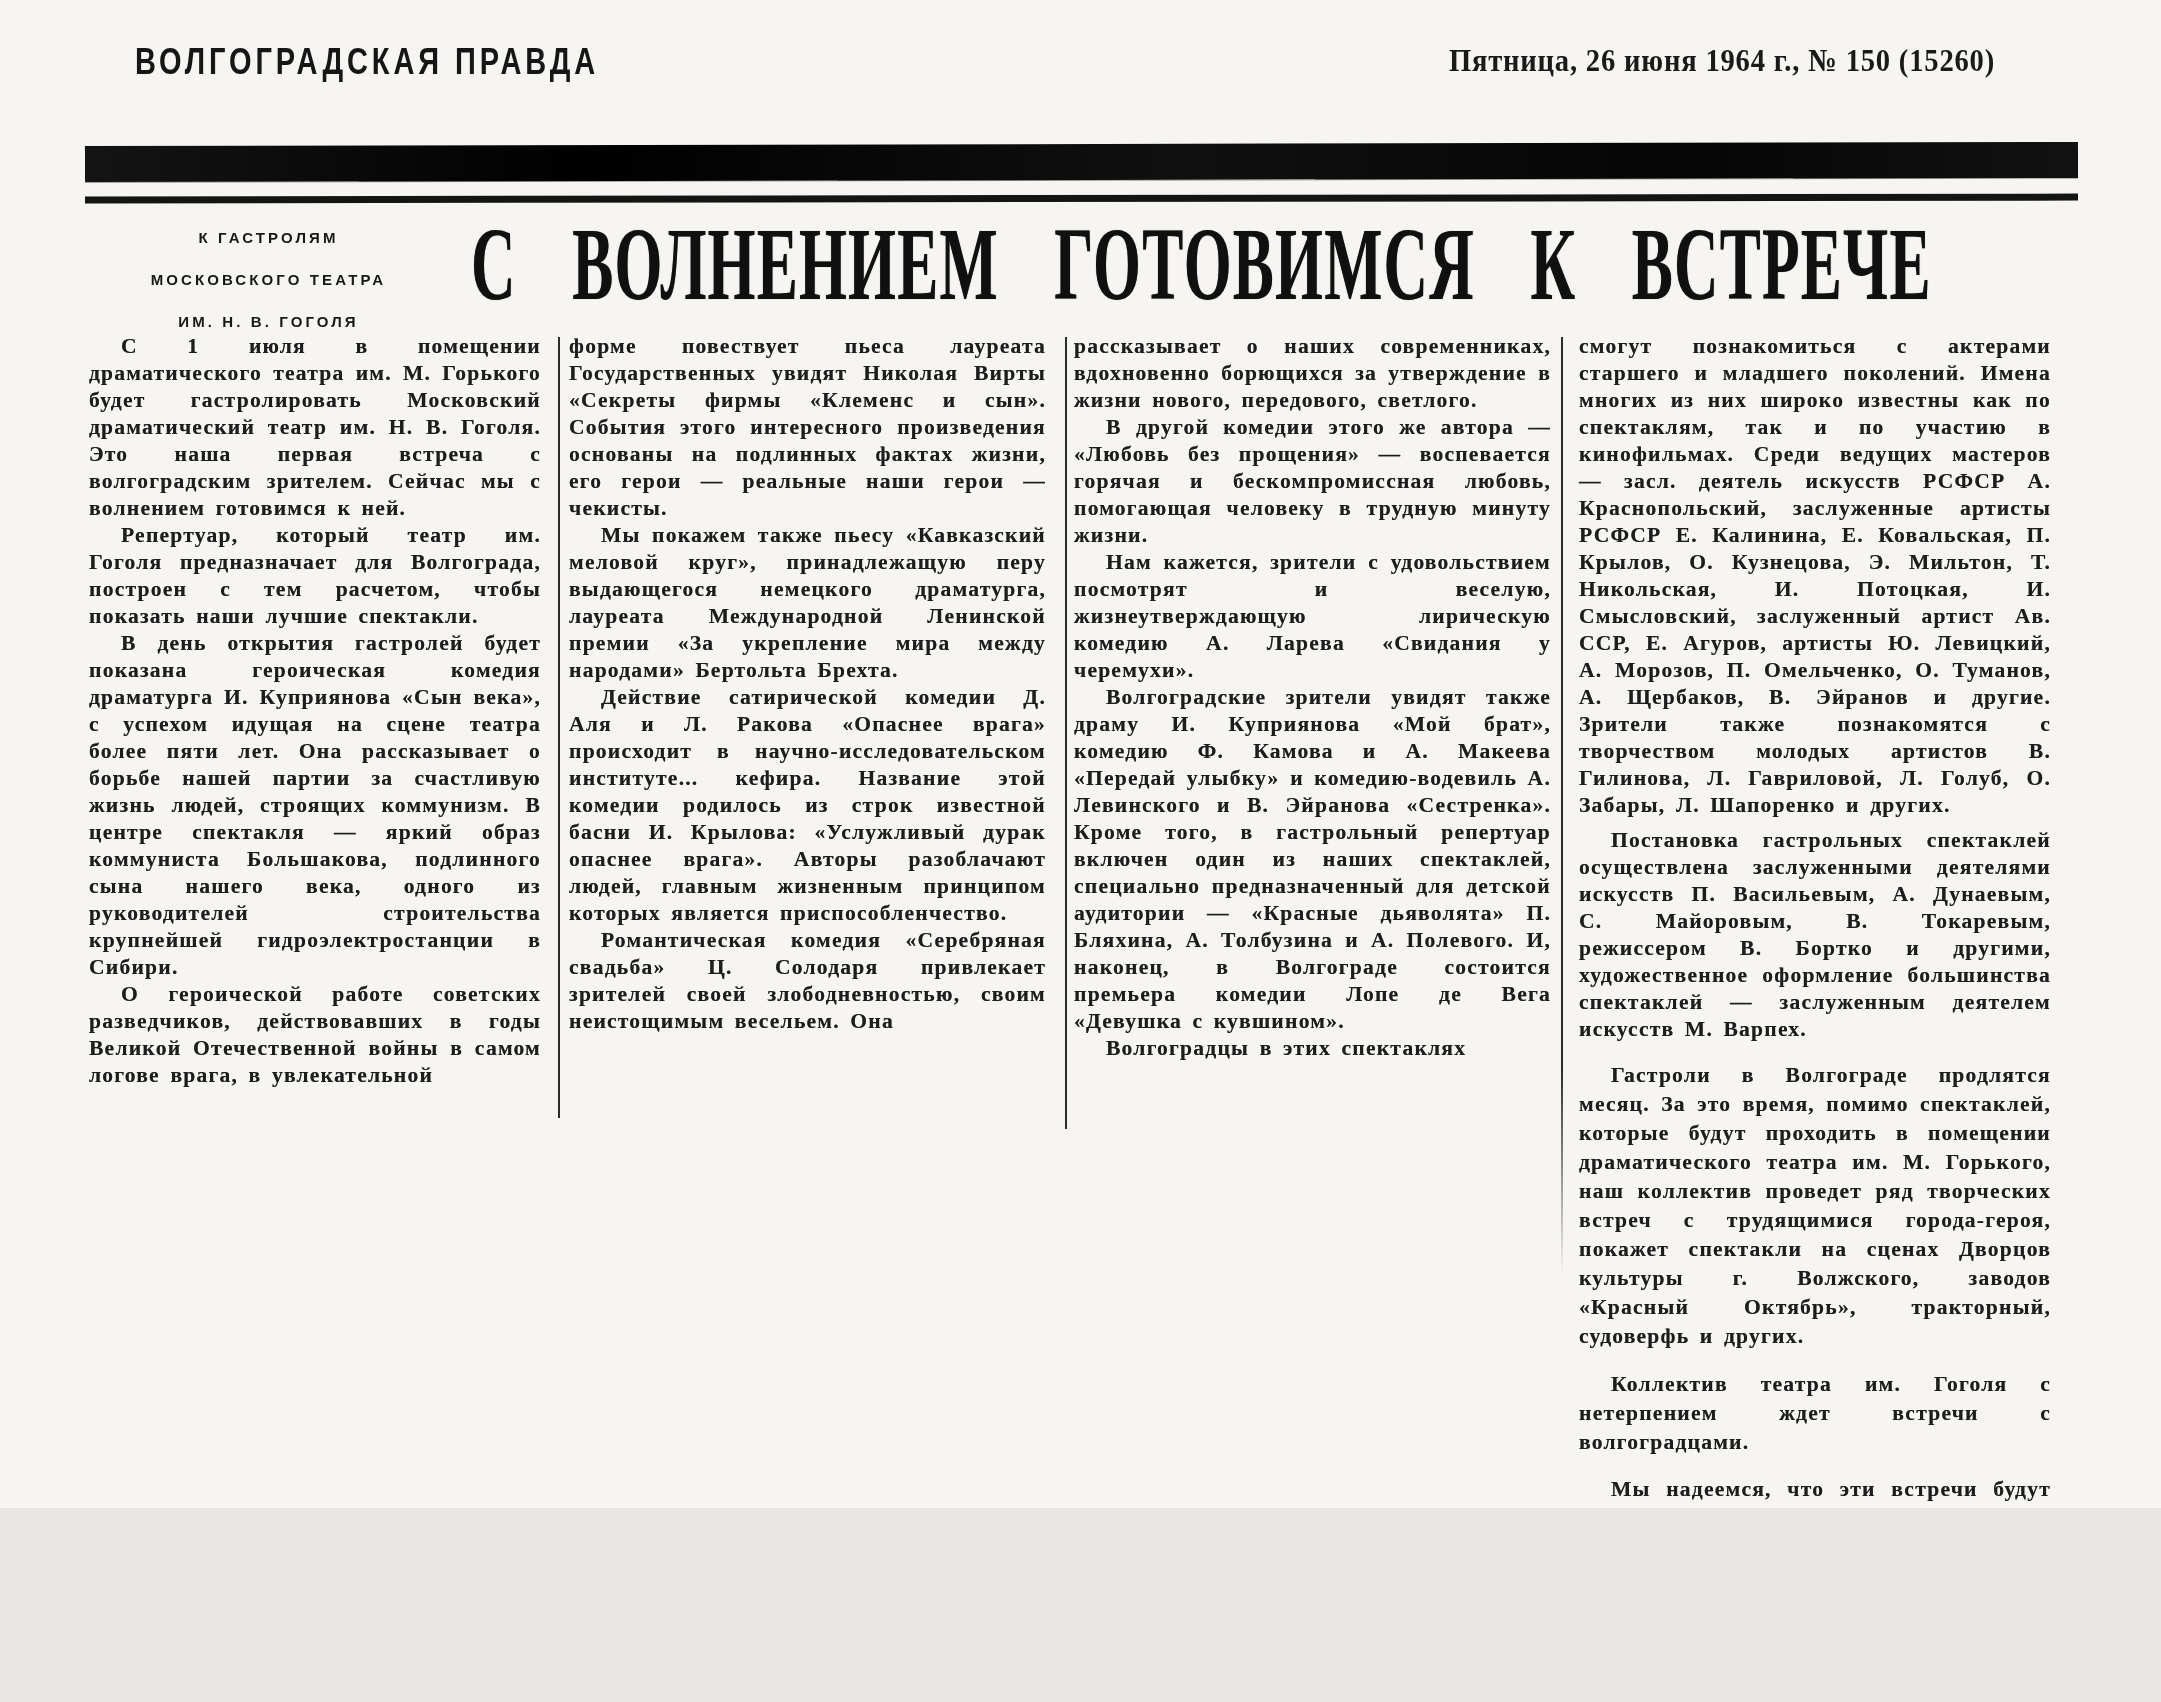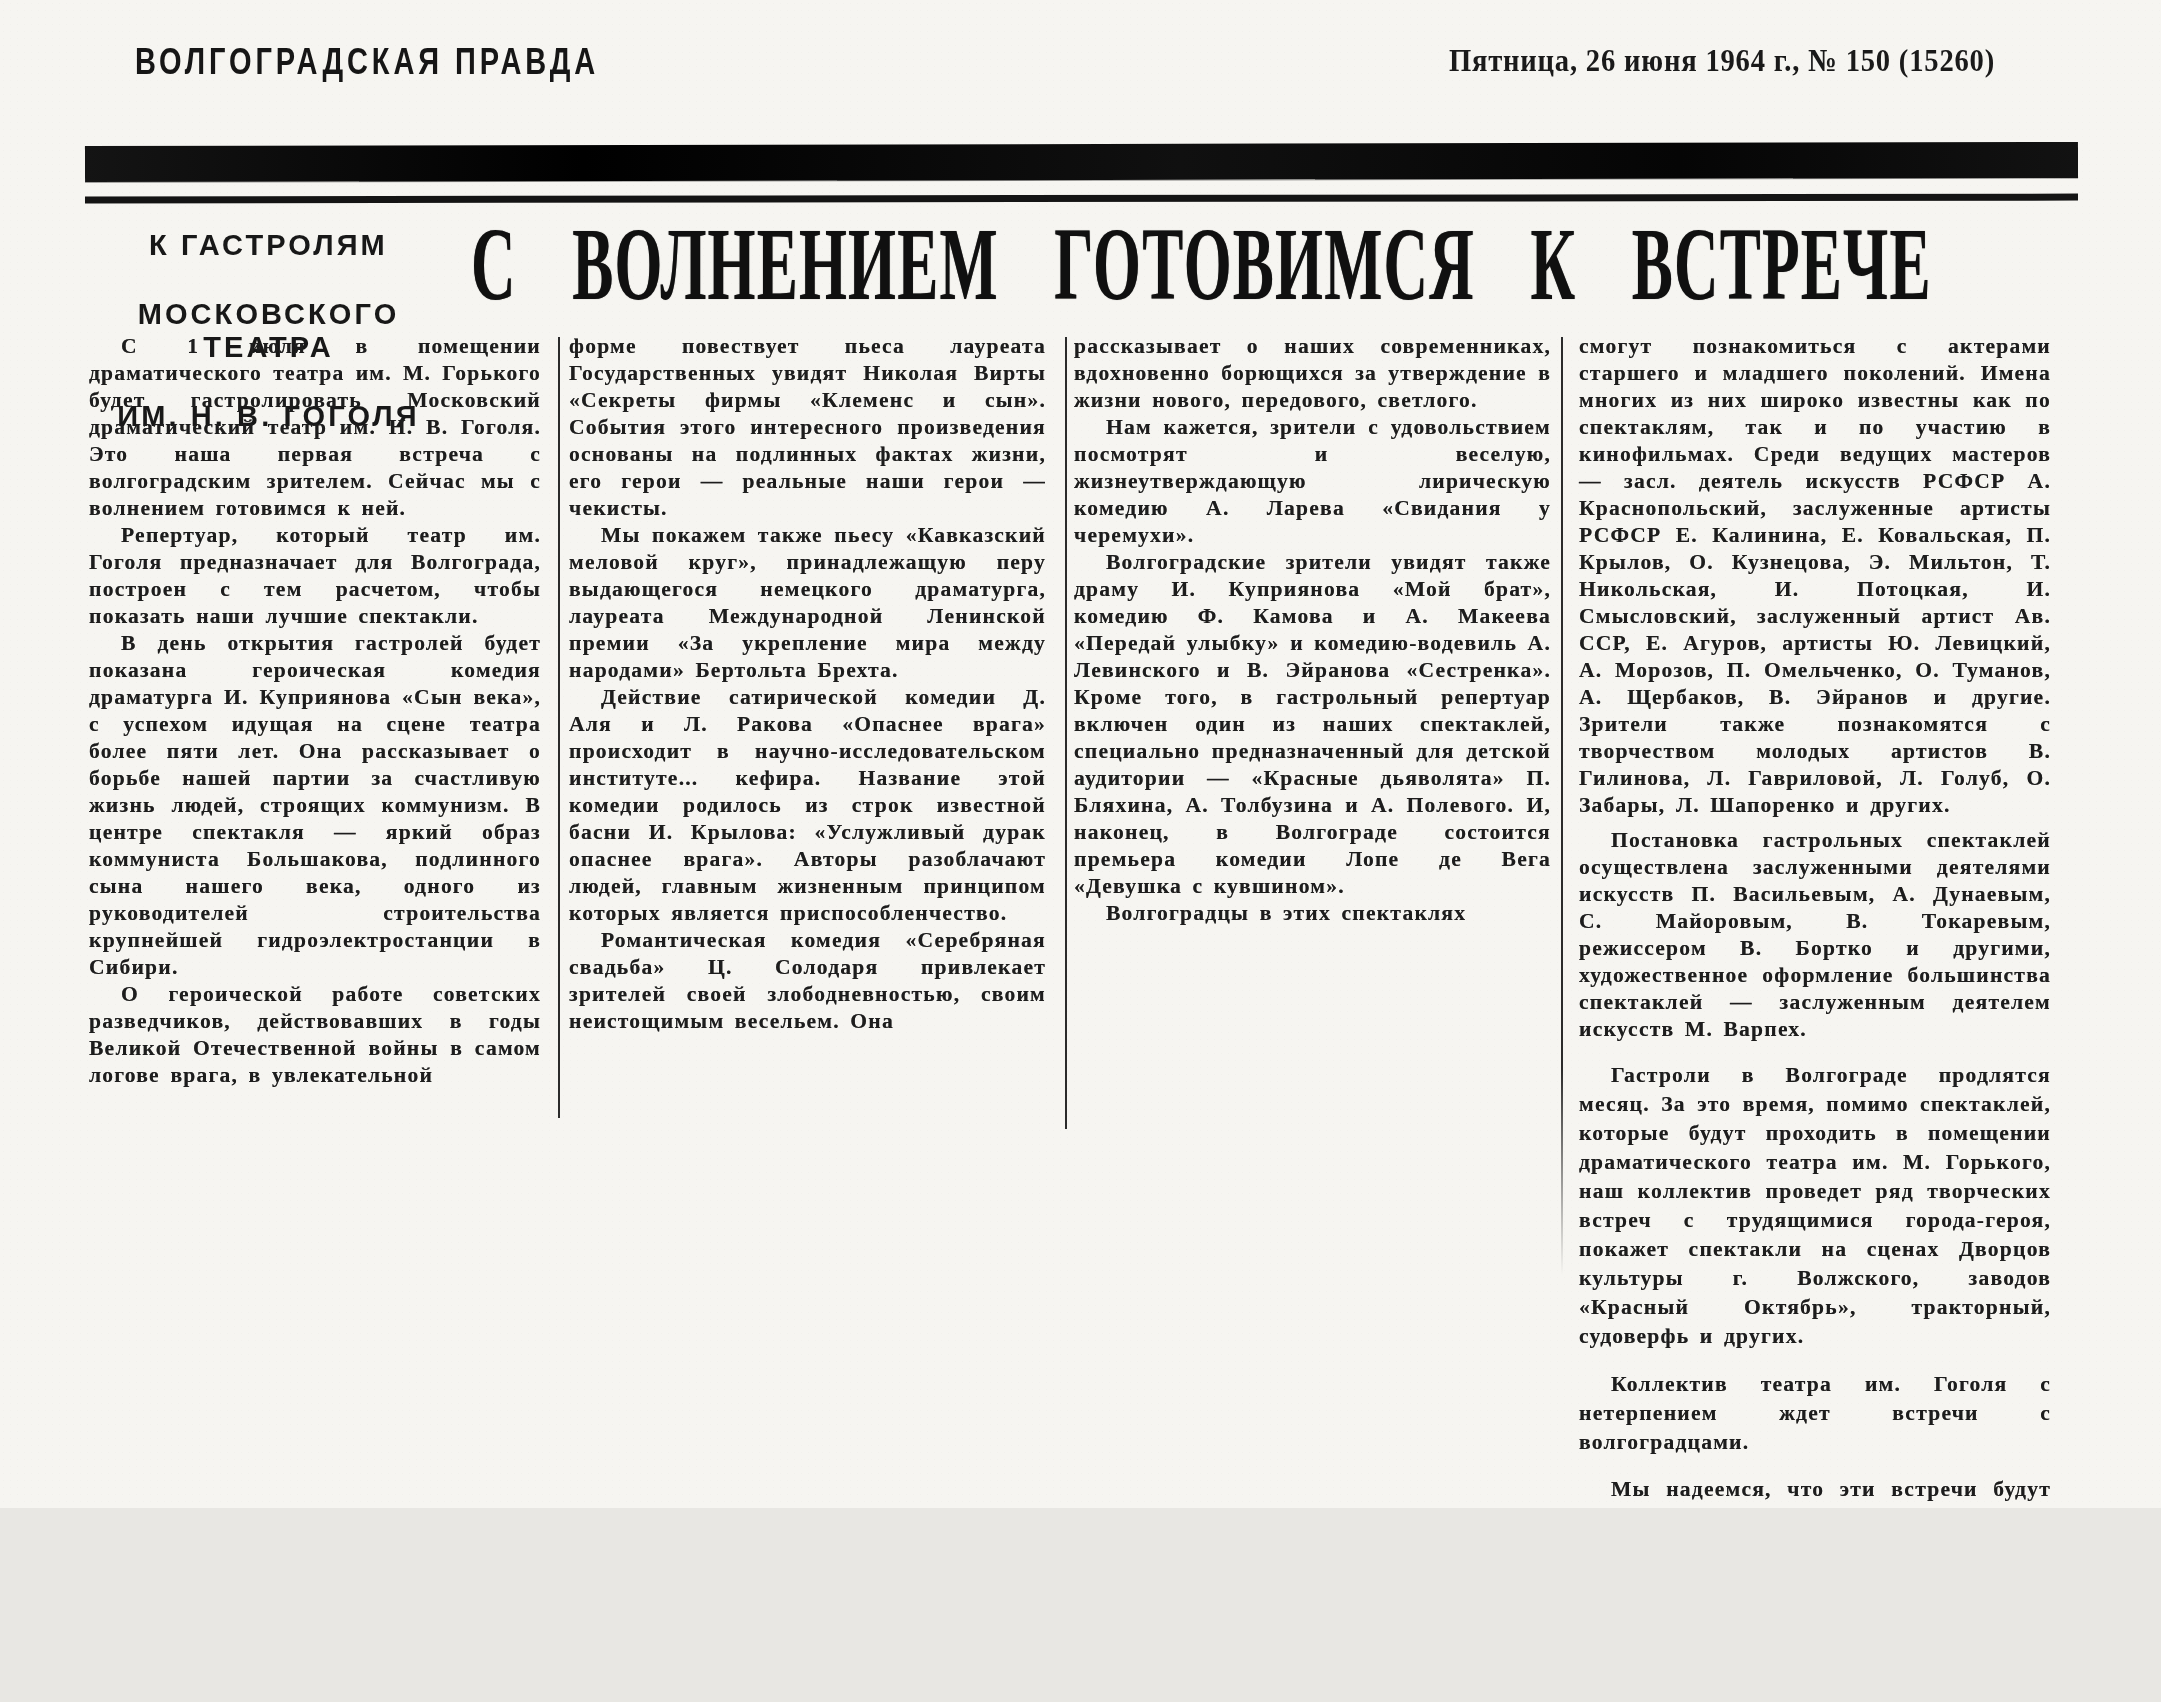--- a/index.html
+++ b/index.html
@@ -39,24 +39,24 @@
     box-shadow: 0 0.8px 0 rgba(0,0,0,.35);
   }
   .bar-thin {
     position: absolute; left: 85px; top: 195px; width: 1993px; height: 7px;
     background: #141414; transform: rotate(-0.08deg);
   }
 
   
   .kicker {
     position: absolute; left: 94px; top: 229px; width: 349px;
-    display: flex; flex-direction: column; gap: 36px;
+    display: flex; flex-direction: column; gap: 25px;
     text-align: center;
     font-family: "Liberation Sans", sans-serif;
-    font-weight: 700; font-size: 29px; letter-spacing: 3.1px;
+    font-weight: 700; font-size: 15px; letter-spacing: 3.1px;
     color: #181818;
   }
 
   
   .headline {
     position: absolute; left: 471px; top: 205px; width: 1463px; height: 108px;
   }
   .headline-inner {
     width: 1826px;
     display: flex; justify-content: space-between; align-items: flex-start;
@@ -153,20 +153,21 @@
 
     <div class="col col2">
       <p class="cont">форме повествует пьеса лауреата Государственных увидят Николая Вирты «Секреты фирмы «Клеменс и сын». События этого интересного произведения основаны на подлинных фактах жизни, его герои — реальные наши герои — чекисты.</p>
       <p>Мы покажем также пьесу «Кавказский меловой круг», принадлежащую перу выдающегося немецкого драматурга, лауреата Международной Ленинской премии «За укрепление мира между народами» Бертольта Брехта.</p>
       <p>Действие сатирической комедии Д. Аля и Л. Ракова «Опаснее врага» происходит в научно-исследовательском институте... кефира. Название этой комедии родилось из строк известной басни И. Крылова: «Услужливый дурак опаснее врага». Авторы разоблачают людей, главным жизненным принципом которых является приспособленчество.</p>
       <p>Романтическая комедия «Серебряная свадьба» Ц. Солодаря привлекает зрителей своей злободневностью, своим неистощимым весельем. Она</p>
     </div>
 
     <div class="col col3">
       <p class="cont">рассказывает о наших современниках, вдохновенно борющихся за утверждение в жизни нового, передового, светлого.</p>
+      <p>В другой комедии этого же автора — «Любовь без прощения» — воспевается горячая и бескомпромиссная любовь, помогающая человеку в трудную минуту жизни.</p>
       <p>Нам кажется, зрители с удовольствием посмотрят и веселую, жизнеутверждающую лирическую комедию А. Ларева «Свидания у черемухи».</p>
       <p>Волгоградские зрители увидят также драму И. Куприянова «Мой брат», комедию Ф. Камова и А. Макеева «Передай улыбку» и комедию-водевиль А. Левинского и В. Эйранова «Сестренка». Кроме того, в гастрольный репертуар включен один из наших спектаклей, специально предназначенный для детской аудитории — «Красные дьяволята» П. Бляхина, А. Толбузина и А. Полевого. И, наконец, в Волгограде состоится премьера комедии Лопе де Вега «Девушка с кувшином».</p>
       <p>Волгоградцы в этих спектаклях</p>
     </div>
 
     <div class="col col4">
       <p class="cont">смогут познакомиться с актерами старшего и младшего поколений. Имена многих из них широко известны как по спектаклям, так и по участию в кинофильмах. Среди ведущих мастеров — засл. деятель искусств РСФСР А. Краснопольский, заслуженные артисты РСФСР Е. Калинина, Е. Ковальская, П. Крылов, О. Кузнецова, Э. Мильтон, Т. Никольская, И. Потоцкая, И. Смысловский, заслуженный артист Ав. ССР, Е. Агуров, артисты Ю. Левицкий, А. Морозов, П. Омельченко, О. Туманов, А. Щербаков, В. Эйранов и другие. Зрители также познакомятся с творчеством молодых артистов В. Гилинова, Л. Гавриловой, Л. Голуб, О. Забары, Л. Шапоренко и других.</p>
       <p class="sp">Постановка гастрольных спектаклей осуществлена заслуженными деятелями искусств П. Васильевым, А. Дунаевым, С. Майоровым, В. Токаревым, режиссером В. Бортко и другими, художественное оформление большинства спектаклей — заслуженным деятелем искусств М. Варпех.</p>
       <p class="wide">Гастроли в Волгограде продлятся месяц. За это время, помимо спектаклей, которые будут проходить в помещении драматического театра им. М. Горького, наш коллектив проведет ряд творческих встреч с трудящимися города-героя, покажет спектакли на сценах Дворцов культуры г. Волжского, заводов «Красный Октябрь», тракторный, судоверфь и других.</p>
       <p class="wide">Коллектив театра им. Гоголя с нетерпением ждет встречи с волгоградцами.</p>

